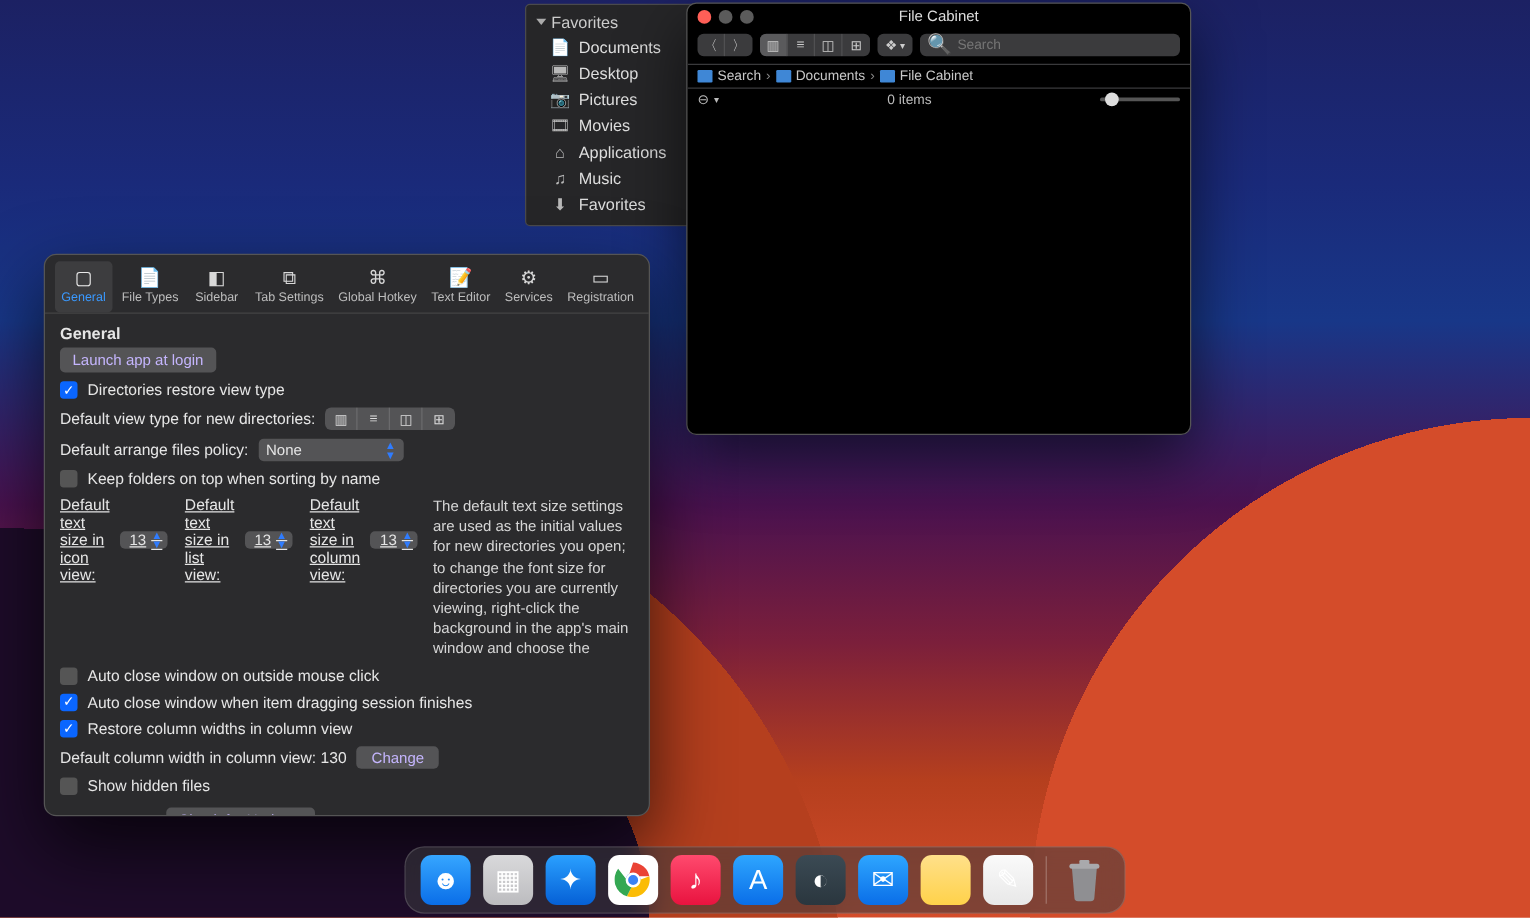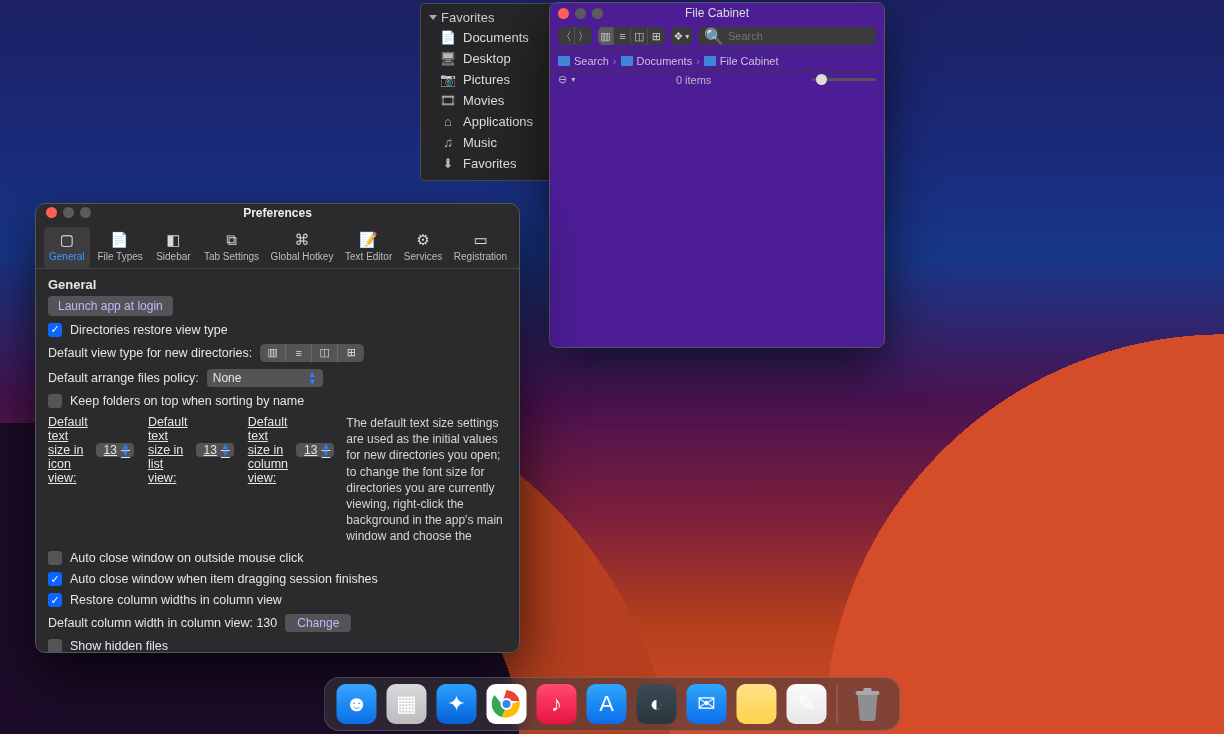--- a/index.html
+++ b/index.html
@@ -20,22 +20,22 @@
     padding: 6px 0; font-size: 13px;
   }
   .fav-header { display: flex; align-items: center; gap: 4px; padding: 0 10px 2px 8px; color: #ccc; }
   .fav-header .chev { width: 0; height: 0; border-left: 4px solid transparent; border-right: 4px solid transparent; border-top: 5px solid #aaa; }
   .favorites ul { list-style: none; }
   .favorites li { display: flex; align-items: center; gap: 8px; padding: 3px 12px 3px 20px; color: #ddd; cursor: default; }
   .favorites .ic { width: 14px; height: 14px; display: inline-flex; align-items: center; justify-content: center; color: #b9b9b9; }
 
   
   .fc-window {
-    position: absolute; top: 2px; left: 549px; width: 336px; height: 346px;
-    background: #4c1d95; border: 1px solid #555; border-radius: 8px;
+    position: absolute; top: 2px; left: 549px; width: 404px; height: 346px;
+    background: #000000; border: 1px solid #555; border-radius: 8px;
     box-shadow: 0 20px 50px rgba(0,0,0,.6);
     display: flex; flex-direction: column; overflow: hidden;
   }
   .fc-titlebar { display: flex; align-items: center; height: 20px; padding: 0 8px; position: relative; }
   .traffic { display: flex; gap: 6px; }
   .tl { width: 11px; height: 11px; border-radius: 50%; }
   .tl.red { background: #ff5f57; } .tl.ylw { background: #5b5b5b; } .tl.grn { background: #5b5b5b; }
   .fc-title { position: absolute; left: 0; right: 0; text-align: center; font-size: 12px; color: #ddd; }
   .fc-toolbar { display: flex; align-items: center; gap: 6px; padding: 4px 8px 6px; }
   .seg { display: flex; background: #3b3b3d; border-radius: 5px; overflow: hidden; }
@@ -192,28 +192,20 @@
     <span>0 items</span>
     <span class="slider">
       <span class="track">
           <span class="knob"></span>
         </span>
     </span>
   </div>
 </div>
 
 <div class="prefs">
-  <div class="prefs-titlebar">
-    <div class="traffic">
-      <div class="tl red"></div>
-      <div class="tl" style="background:#5b5b5b"></div>
-      <div class="tl" style="background:#5b5b5b"></div>
-    </div>
-    <div class="prefs-title">Preferences</div>
-  </div>
   <div class="prefs-tabs" id="prefs-tabs">
       <div class="prefs-tab active">
         <span class="ticon">▢</span>
         <span>General</span>
       </div>
       <div class="prefs-tab">
         <span class="ticon">📄</span>
         <span>File Types</span>
       </div>
       <div class="prefs-tab">

